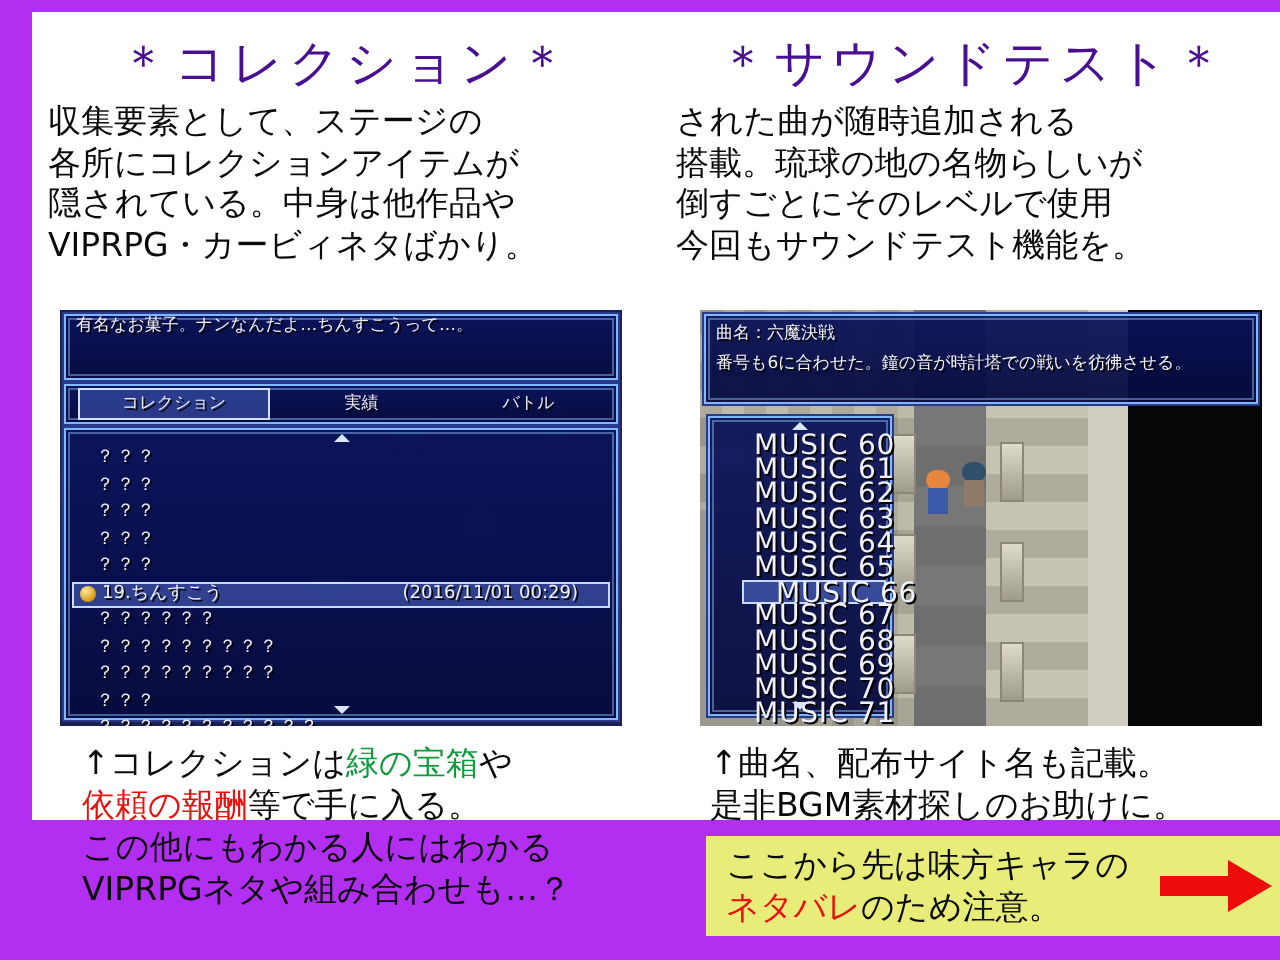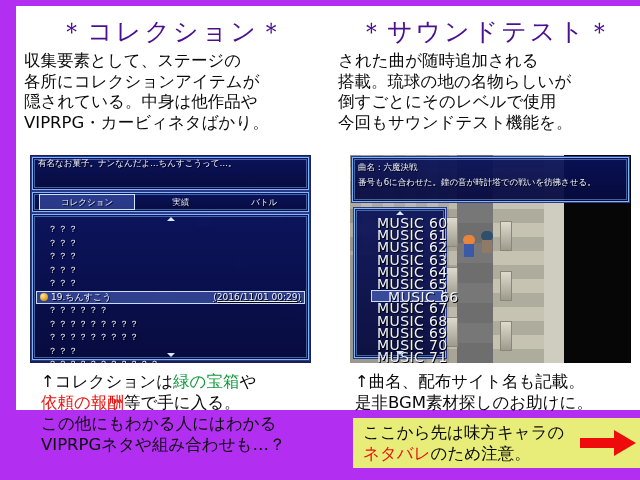--- a/index.html
+++ b/index.html
@@ -160,21 +160,21 @@
     background: rgba(80,105,200,.55);
     border: 1px solid #c9dcff;
     letter-spacing: 0;
     padding-left: 3px;
   }
   .coin {
     width: 8px; height: 8px; border-radius: 50%;
     background: radial-gradient(circle at 35% 33%, #ffe89a, #d79a16 70%, #8f6005);
     margin-right: 3px; flex: 0 0 8px;
   }
-  .stamp { margin-left: auto; padding-right: 3px; letter-spacing: 0; text-decoration: underline; }
+  .stamp { margin-left: auto; padding-right: 15px; letter-spacing: 0; }
 
   .arrow-up, .arrow-dn {
     position: absolute; left: 50%; transform: translateX(-50%);
     width: 0; height: 0; border-left: 4px solid transparent; border-right: 4px solid transparent;
   }
   .arrow-up { border-bottom: 4px solid #dbe6ff; }
   .arrow-dn { border-top: 4px solid #dbe6ff; }
 
   
   .musicwin { position: absolute; left: 4px; top: 53px; width: 92px; height: 150px; }

